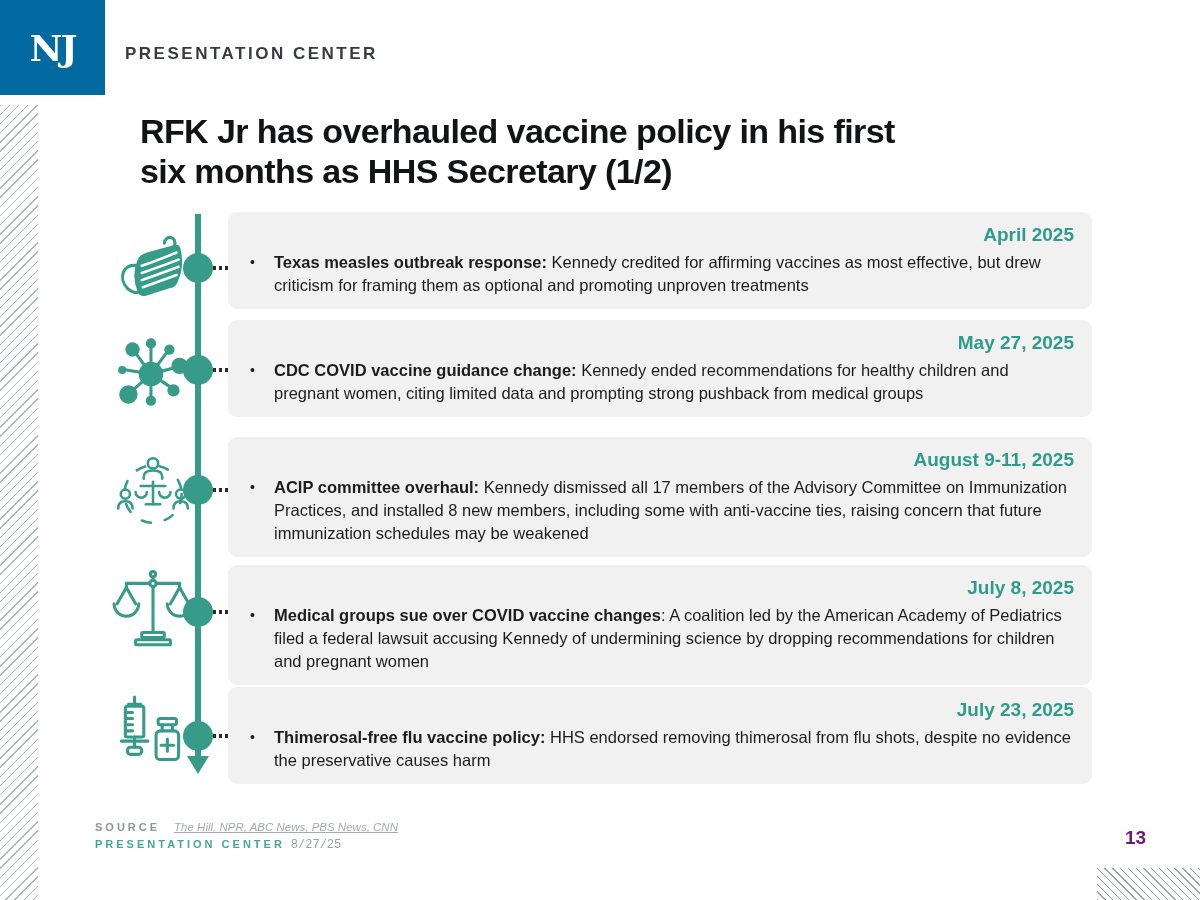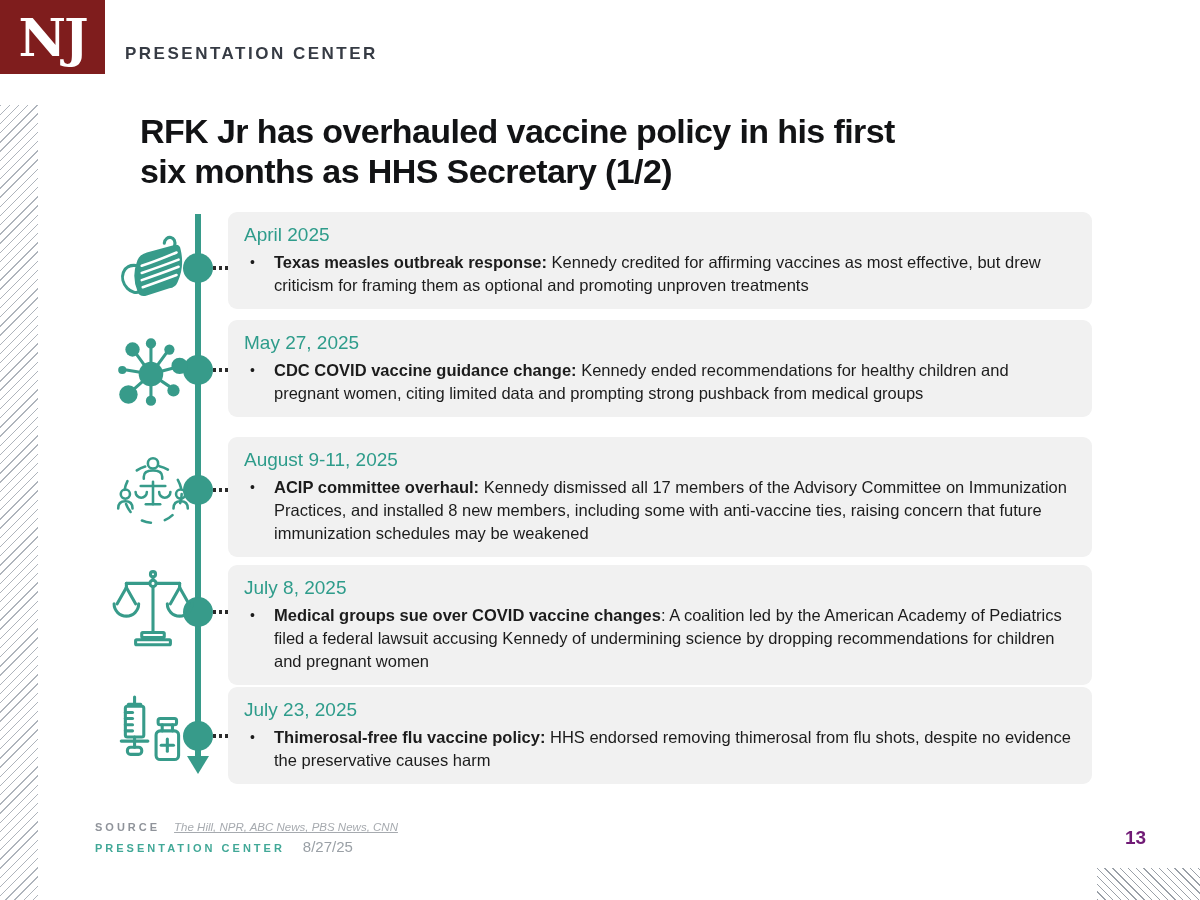--- a/index.html
+++ b/index.html
@@ -11,23 +11,23 @@
   .hatch-left{
     position:absolute;left:0;top:105px;width:38px;height:795px;
     background:repeating-linear-gradient(135deg,#aeb4bc 0px,#aeb4bc 1px,transparent 1px,transparent 6.5px);
   }
   .hatch-bottom-right{
     position:absolute;left:1097px;top:868px;width:103px;height:32px;
     background:repeating-linear-gradient(45deg,#9aa0a8 0px,#9aa0a8 1px,transparent 1px,transparent 5.5px);
   }
   
   .logo{
-    position:absolute;left:0;top:0;width:105px;height:74px;background:#7f1d1d;
+    position:absolute;left:0;top:0;width:105px;height:95px;background:#0369a1;
     display:flex;align-items:center;justify-content:center;
-    color:#ffffff;font-family:"DejaVu Serif",serif;font-weight:bold;font-size:52px;letter-spacing:-2px;
+    color:#ffffff;font-family:"DejaVu Serif",serif;font-weight:bold;font-size:36px;letter-spacing:-2px;
   }
   .brand-header{
     position:absolute;left:125px;top:44px;font-size:17px;font-weight:bold;
     letter-spacing:2.5px;color:#363b44;
   }
   
   .slide-title{
     position:absolute;left:140px;top:112px;width:940px;
     font-size:34px;font-weight:bold;color:#121315;line-height:1.17;letter-spacing:-0.6px;
   }
@@ -48,31 +48,31 @@
   
   .card{
     position:absolute;left:228px;width:864px;box-sizing:border-box;
     background:#F1F1F1;border-radius:9px;padding:10px 18px 12px 16px;
   }
   .card.e0{top:212px;min-height:89px}
   .card.e1{top:320px;min-height:97px}
   .card.e2{top:437px;min-height:109px}
   .card.e3{top:565px;min-height:103px}
   .card.e4{top:687px;min-height:86px}
-  .card-date{color:#2E9C8B;font-weight:normal;font-size:19px;line-height:1.35;margin-bottom:3px;}
+  .card-date{color:#2E9C8B;font-weight:bold;font-size:19px;line-height:1.35;margin-bottom:3px;text-align:right;}
   .card-body{display:flex;font-size:16.5px;color:#1c1c1c;line-height:1.4;}
   .bullet{flex:0 0 24px;text-align:left;padding-left:6px;font-size:14px;line-height:1.65;color:#1c1c1c;}
   .card-text{flex:1;}
   
   .footer-line1{position:absolute;left:95px;top:821px;display:flex;align-items:flex-end;}
   .footer-line2{position:absolute;left:95px;top:838px;display:flex;align-items:baseline;}
   .source-label{font-size:11px;font-weight:bold;letter-spacing:3px;color:#8f939a;}
   .source-text{margin-left:14px;font-size:11.5px;font-style:italic;color:#a6aaaf;text-decoration:underline;}
   .pc-label{font-size:11px;font-weight:bold;letter-spacing:3px;color:#41A897;}
-  .pc-date{margin-left:18px;font-size:15px;color:#9aa0a6;}
+  .pc-date{margin-left:6px;font-size:12px;color:#9aa0a6;font-family:Liberation Mono, monospace;}
   .page-number{position:absolute;left:1125px;top:827px;font-size:19px;font-weight:bold;color:#701a75;}
   .ic{stroke:#379B8A;fill:none;stroke-width:3;stroke-linecap:round;stroke-linejoin:round;}
   .ic-thin{stroke:#379B8A;fill:none;stroke-width:2.5;stroke-linecap:round;stroke-linejoin:round;}
   .ic-fill{fill:#379B8A;stroke:none;}
   .ic-white{stroke:#ffffff;fill:none;stroke-width:2.5;stroke-linecap:round;}
 </style>
 </head>
 <body>
 
 <div class="page">

